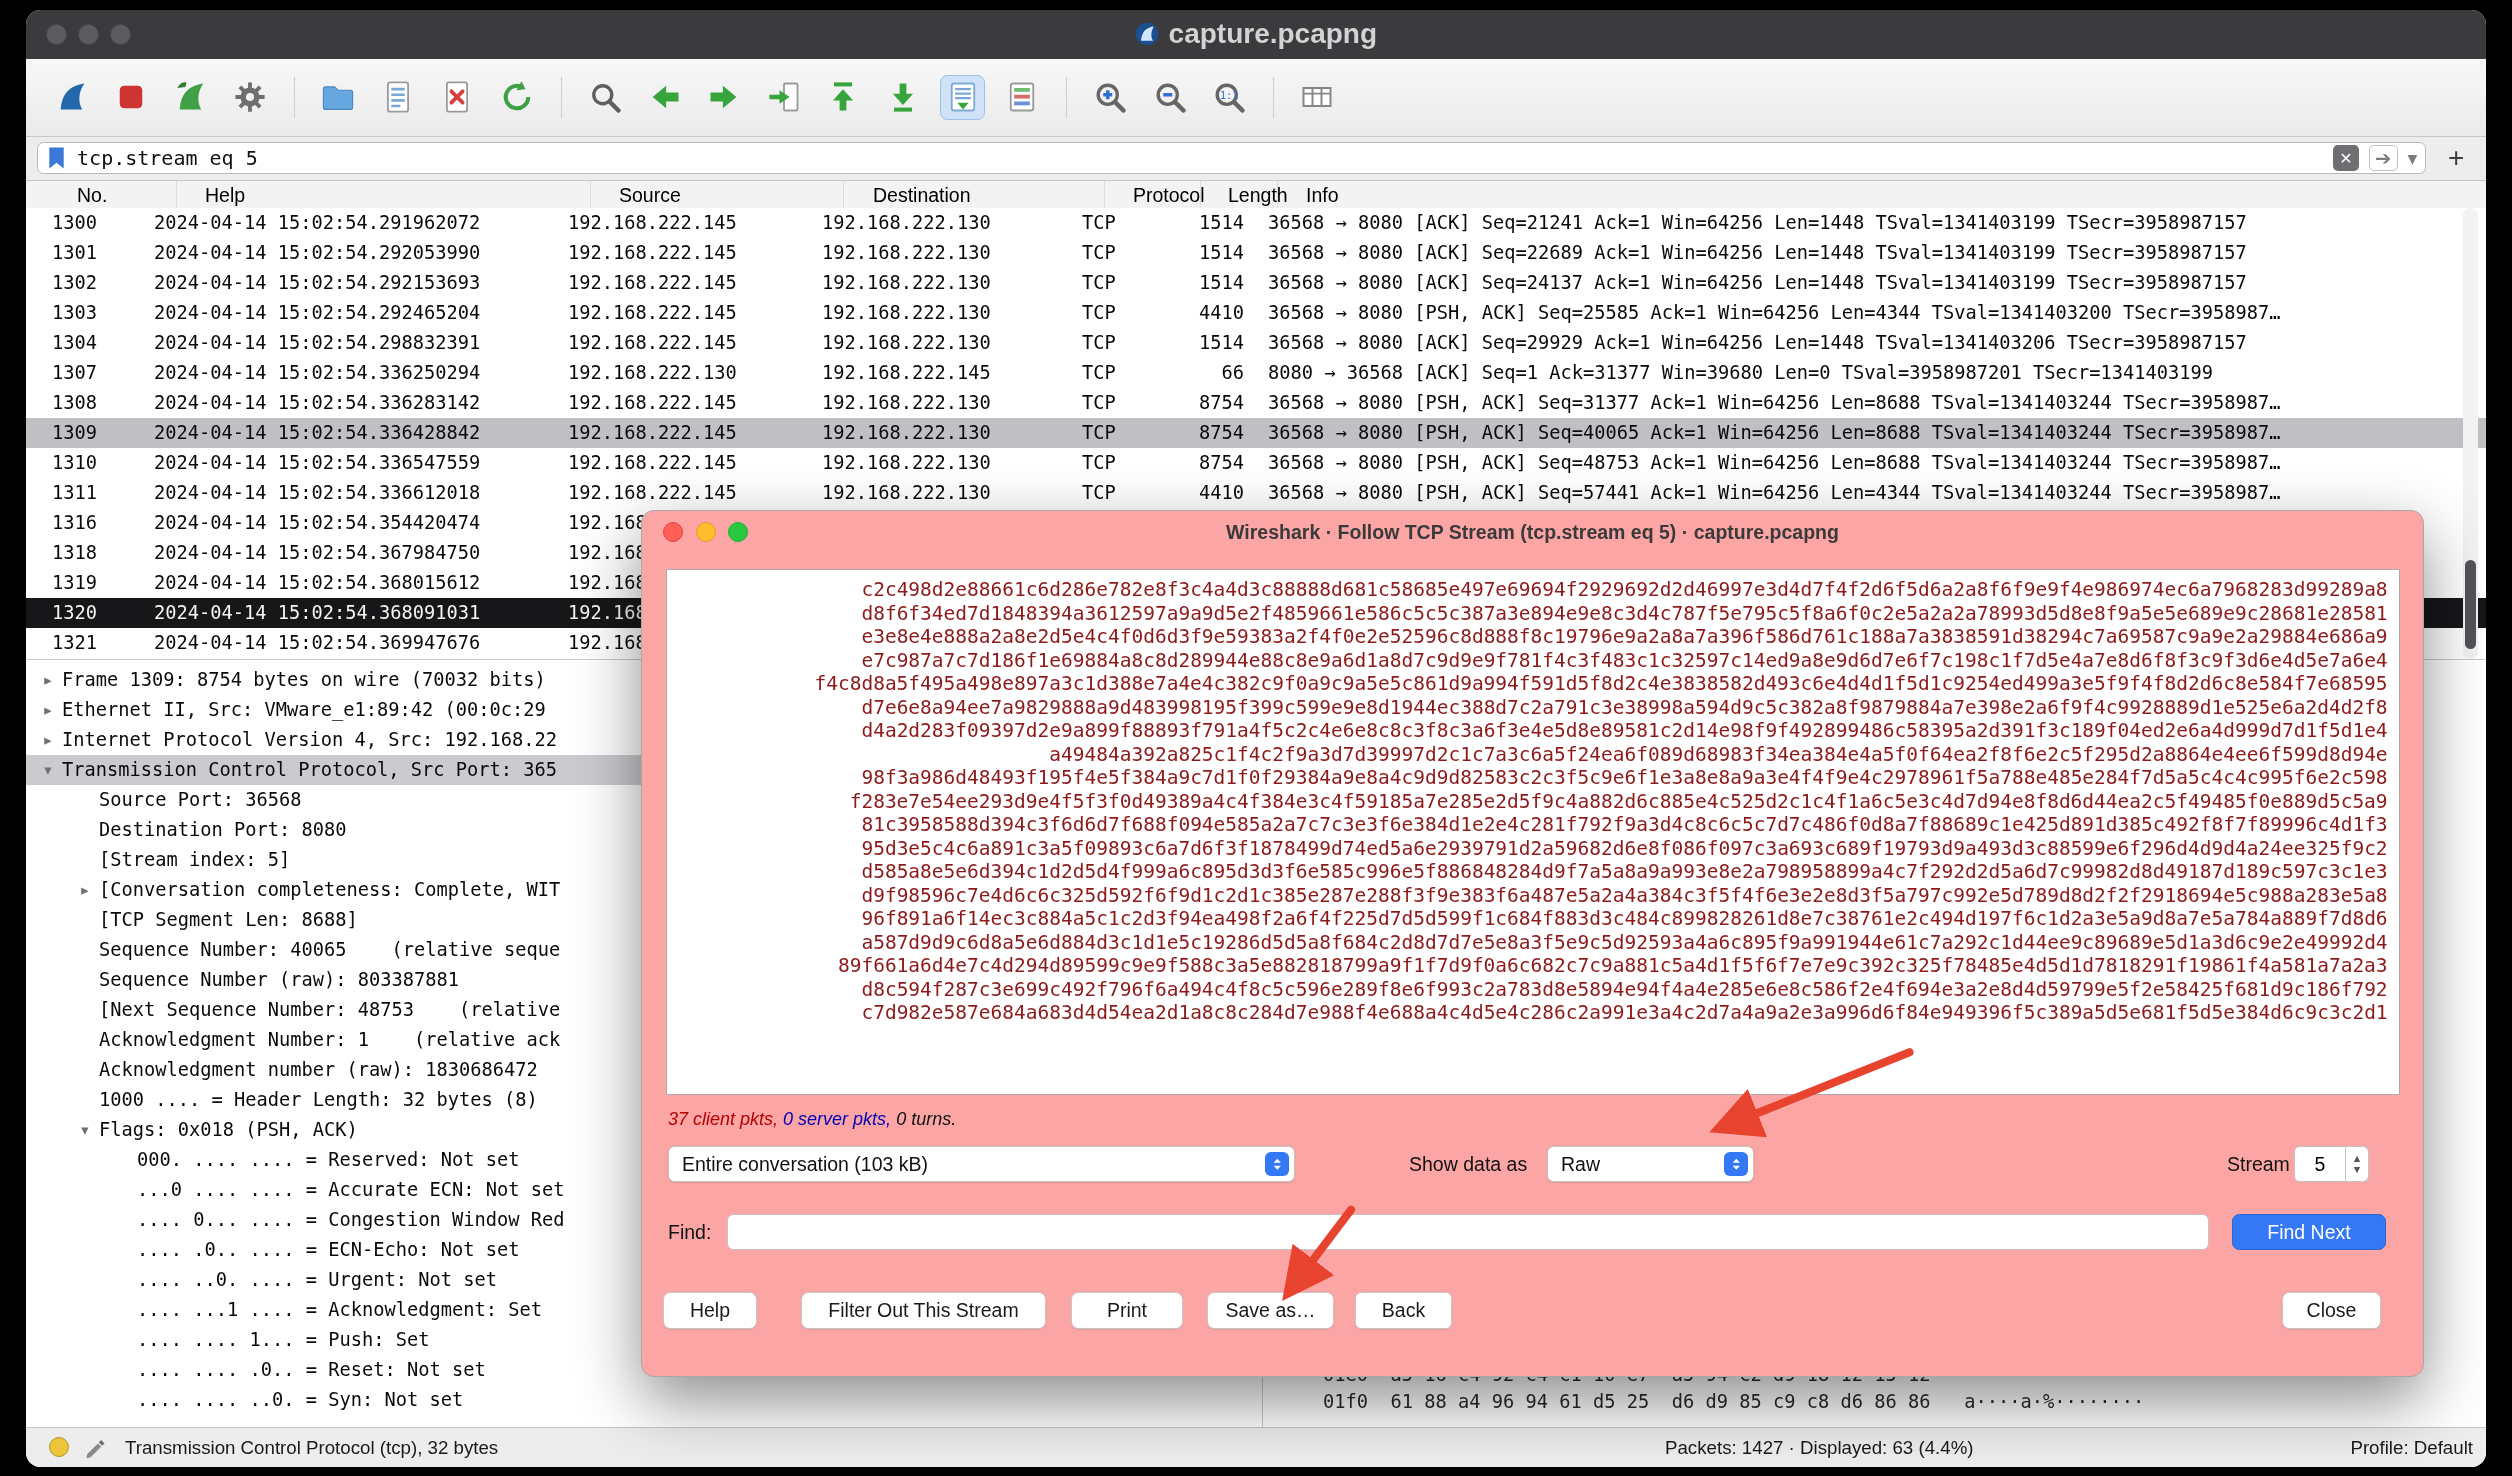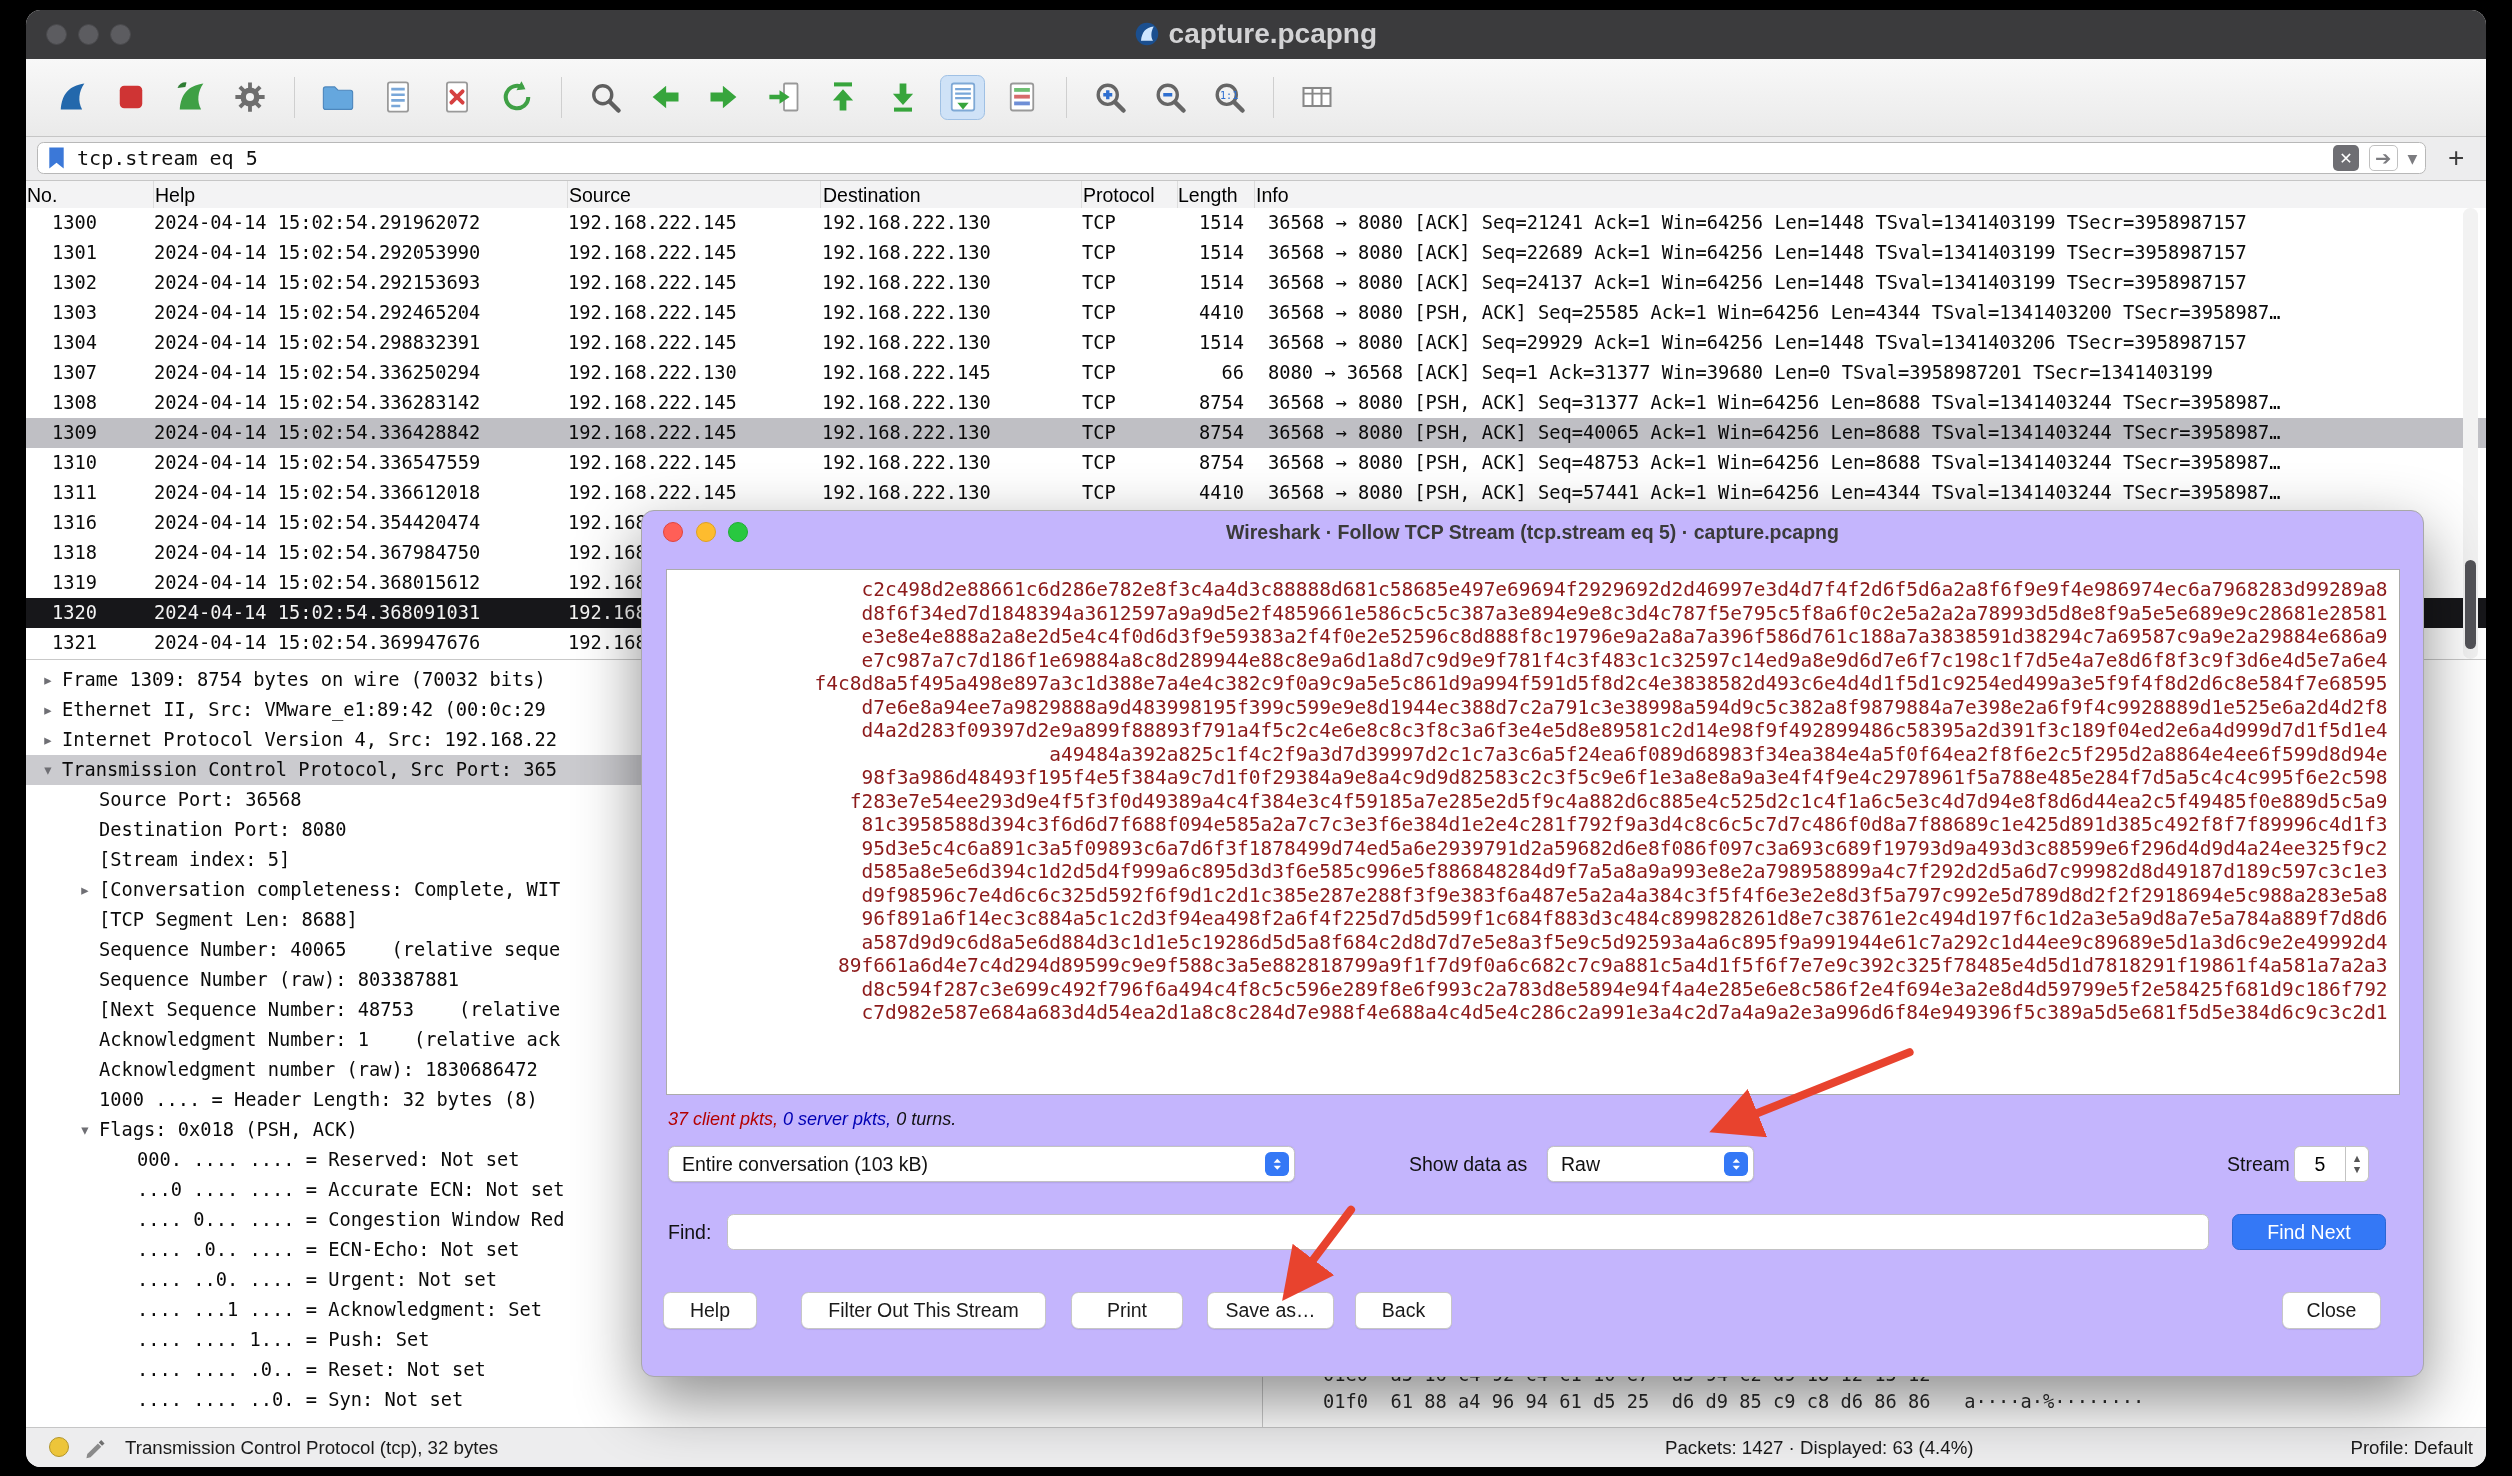--- a/index.html
+++ b/index.html
@@ -34,21 +34,21 @@
   #filter-clear { width:26px; height:26px; background:#6e6e73; color:#fff; border-radius:4.9px;
                   display:flex; align-items:center; justify-content:center; font-size:16px; }
   #filter-apply { width:29px; height:26px; border:0.8px solid #c0c0c0; border-radius:4.9px;
                   display:flex; align-items:center; justify-content:center; }
   #filter-plus { width:37px; height:32px; display:flex; align-items:center; justify-content:center;
                  font-size:28px; color:#3c3c3c; }
 
   
   #plist-header { position:absolute; left:0; top:171px; width:100%; height:28px; background:#f3f3f4;
                   border-bottom:0.8px solid #c9c9c9; font-size:19.5px; color:#000; }
-  .hc { position:absolute; top:0; height:28px; line-height:28px; border-right:0.8px solid #ddd; padding-left:1px; }
+  .hc { position:absolute; top:0; height:28px; line-height:28px; border-right:0.8px solid #ddd; padding-left:28px;margin-left:23px; }
   #rows { position:absolute; left:0; top:198px; width:100%; height:451px; background:#fff; overflow:hidden;
           font-family:"DejaVu Sans Mono", monospace; font-size:18.7px; color:#0a0a0a; }
   .prow { position:relative; height:30px; }
   .prow.selected { background:#bfbfc4; }
   .prow.marked { background:#17171a; color:#f4f4f4; }
   .pc { position:absolute; top:0; height:30px; line-height:30px; white-space:pre; overflow:hidden; }
   .pc-no   { left:26px;  width:97px; }
   .pc-time { left:128px; width:406px; }
   .pc-src  { left:542px; width:248px; }
   .pc-dst  { left:796px; width:253px; }
@@ -80,21 +80,21 @@
   #statusbar { position:absolute; left:0; bottom:0; width:100%; height:40px; background:#ededee;
                border-top:0.8px solid #c6c6c6; font-size:18.7px; color:#1a1a1a; }
   #expert-dot { position:absolute; left:23px; top:9.7px; width:20px; height:20px; border-radius:50%;
                 background:#edc53a; border:0.8px solid #b2952a; }
   #status-left { position:absolute; left:99px; top:0; line-height:39px; }
   #status-packets { position:absolute; left:1639px; top:0; line-height:39px; }
   #status-profile { position:absolute; right:13px; top:0; line-height:39px; }
   #pencil { position:absolute; left:58px; top:8px; }
 
   
-  #dialog { position:absolute; left:641px; top:510px; width:1783px; height:867px; background:#c4b5fd;
+  #dialog { position:absolute; left:641px; top:510px; width:1783px; height:867px; background:#fca5a5;
             border:0.8px solid #a8a8a8; border-radius:13px; box-shadow:0 24px 65px rgba(0,0,0,.45); z-index:50; }
   #dlg-title { position:absolute; left:0; top:0; width:100%; height:42px; display:flex;
                align-items:center; justify-content:center; font-size:19.5px; font-weight:600; color:#3a3a3a; }
   .dtl { position:absolute; top:11.4px; width:20px; height:20px; border-radius:50%; }
   #dtl-red   { left:21px;  background:#ff5f57; border:0.8px solid #e0443e; }
   #dtl-yellow{ left:54px;  background:#febc2e; border:0.8px solid #dea123; }
   #dtl-green { left:86px; background:#28c840; border:0.8px solid #1ead33; }
 
   #stream-box { position:absolute; left:24px; top:58px; width:1734px; height:526px; background:#fff;
                 border:0.8px solid #ababab; overflow:hidden; padding:8px 11.4px;text-align:right; }

